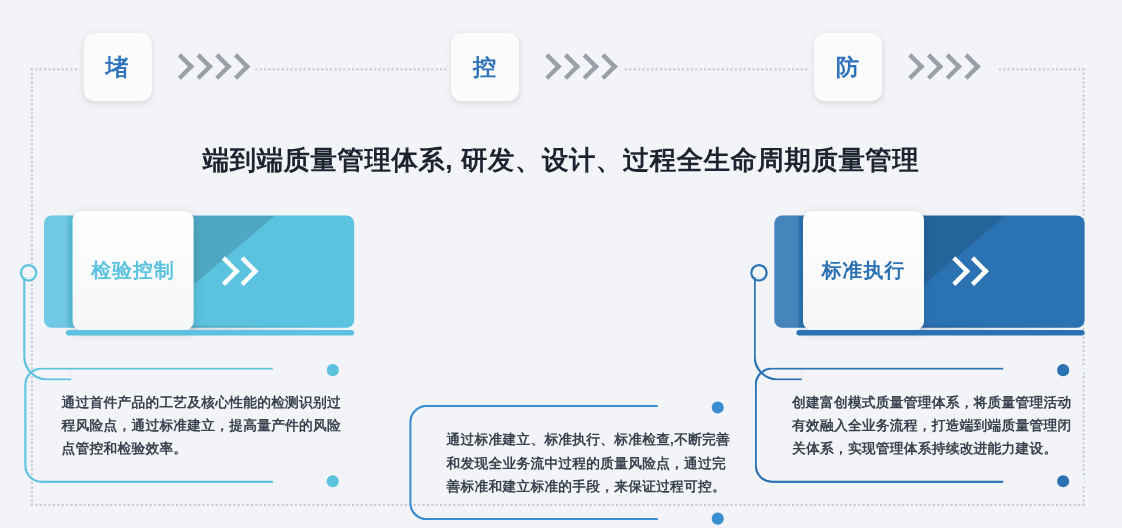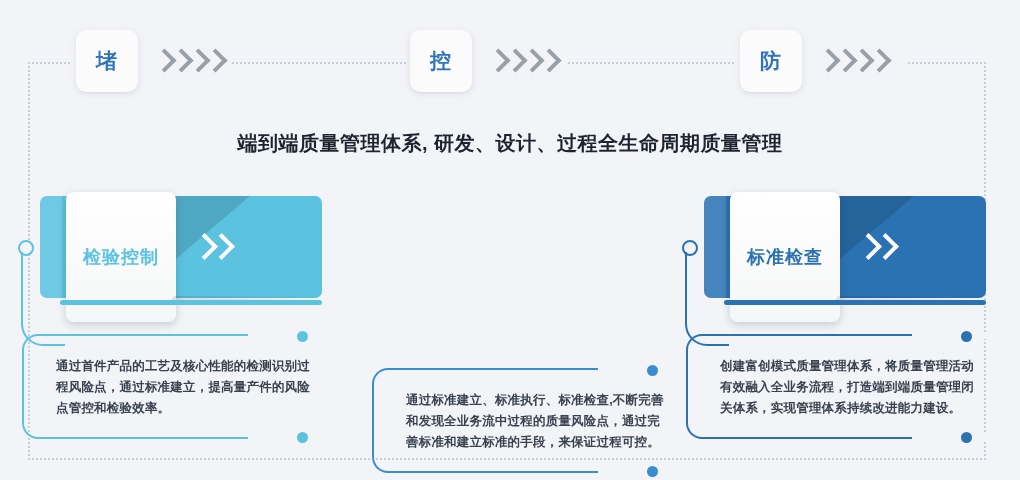--- a/index.html
+++ b/index.html
@@ -72,21 +72,21 @@
     border-right: 4px solid #9aa0a8;
     transform: rotate(45deg);
   }
 
   
   .main-title {
     position: absolute;
     left: 0; top: 130px;
     width: 1020px;
     text-align: center;
-    font-size: 20px;
+    font-size: 24px;
     font-weight: 700;
     color: #1d2430;
     letter-spacing: 0.5px;
   }
 
   
   .col { position: absolute; top: 196px; }
   .card-wrap { position: relative; width: 300px; height: 108px; }
 
   .card-body {
@@ -104,21 +104,21 @@
   .card-body .diag {
     position: absolute;
     left: 90px; top: 0;
     width: 0; height: 0;
     border-left: 120px solid rgba(0,0,0,0.13);
     border-bottom: 102px solid transparent;
   }
   .card-tile {
     position: absolute;
     left: 44px; top: -4px;
-    width: 110px; height: 130px;
+    width: 110px; height: 108px;
     background: linear-gradient(#ffffff, #f5f6f7);
     border-radius: 8px;
     box-shadow: 0 3px 9px rgba(40,50,70,0.20);
     display: flex; align-items: center; justify-content: center;
     font-size: 18px; font-weight: 700;
     letter-spacing: 1px;
   }
   .card-chev {
     position: absolute;
     left: 172px; top: 36px;
@@ -306,21 +306,21 @@
     <div class="card-wrap">
       <div class="hook" style="color:#2b72b3;">
         <span class="hook-ring"></span>
         <span class="hook-curve"></span>
       </div>
       <div class="card-body" style="background:#2b72b3;">
         <span class="shade"></span>
         <span class="diag"></span>
       </div>
       <div class="card-tile" style="color:#2b72b3;">
-        <span>标准检查</span>
+        <span>标准执行</span>
       </div>
       <div class="card-chev">
         <span class="c"></span>
         <span class="c"></span>
       </div>
       <div class="card-undershadow"></div>
       <div class="card-underbar" style="background:#2b72b3;"></div>
     </div>
   </div>
 

